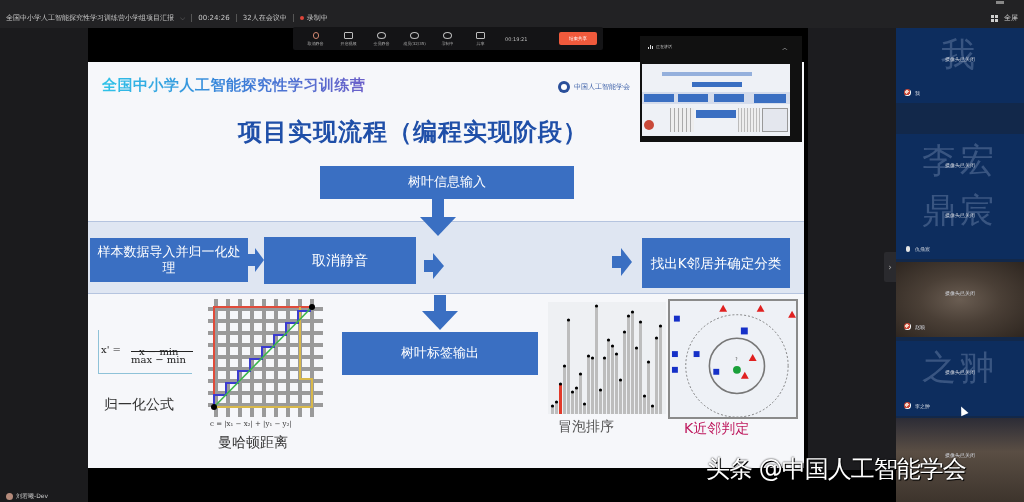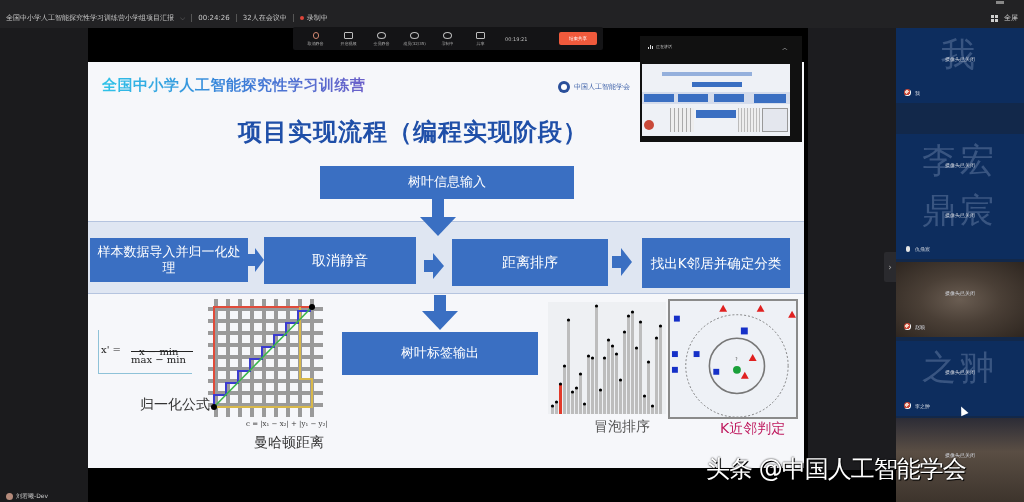--- a/index.html
+++ b/index.html
@@ -41,21 +41,21 @@
   .band { position: absolute; left: 0; top: 159px; width: 716px; height: 73px; background: #dfe6f2; border-top: 1px solid #b5c4df; border-bottom: 1px solid #b5c4df; }
 
   .box { position: absolute; background: #3a6fc2; color: #fff; display: flex; align-items: center; justify-content: center; text-align: center; font-size: 14px; line-height: 1.25; }
 
   
   .formula { position: absolute; left: 10px; top: 268px; width: 94px; height: 44px; border-left: 1px solid #8ec2d8; border-bottom: 1px solid #8ec2d8; font-family: "DejaVu Serif", serif; font-size: 10px; color: #222; }
   .formula .lhs { position: absolute; left: 2px; top: 14px; }
   .formula .num { position: absolute; left: 40px; top: 16px; }
   .formula .bar { position: absolute; left: 32px; top: 21px; width: 62px; height: 1px; background: #222; }
   .formula .den { position: absolute; left: 32px; top: 24px; }
-  .label-cn { position: absolute; font-size: 14px; color: #333; white-space: nowrap; margin-left: 36px; }
+  .label-cn { position: absolute; font-size: 14px; color: #333; white-space: nowrap; }
 
   .manhattan { position: absolute; left: 120px; top: 237px; width: 115px; height: 120px; }
   .bubble { position: absolute; left: 460px; top: 240px; width: 118px; height: 112px; }
   .knn { position: absolute; left: 580px; top: 237px; width: 130px; height: 120px; border: 2px solid #8a8a8a; background: #eef1f6; }
 
   
   .right-dark { position: absolute; left: 808px; top: 28px; width: 88px; height: 442px; background: #1c1c1f; }
   .pager-btn { position: absolute; left: 884px; top: 252px; width: 12px; height: 30px; background: #2a2a2e; border-radius: 2px 0 0 2px; color: #aaa; font-size: 9px; display: flex; align-items: center; justify-content: center; }
 
   .pip { position: absolute; left: 640px; top: 36px; width: 162px; height: 106px; background: #111; }
@@ -134,21 +134,20 @@
     <div class="box" style="left:2px;top:176px;width:158px;height:44px;font-size:13px;padding:0 4px;">样本数据导入并归一化处理</div>
     <svg style="position:absolute;left:160px;top:186px;" width="16" height="24">
       <rect x="0" y="6" width="8" height="12" fill="#3a6fc2"></rect>
         <polygon points="7,0 16,12 7,24" fill="#3a6fc2"></polygon>
     </svg>
     <div class="box" style="left:176px;top:175px;width:152px;height:47px;">取消静音</div>
     <svg style="position:absolute;left:336px;top:191px;" width="20" height="26">
       <rect x="0" y="7" width="10" height="12" fill="#3a6fc2"></rect>
         <polygon points="9,0 20,13 9,26" fill="#3a6fc2"></polygon>
     </svg>
-    <div class="box" style="left:364px;top:177px;width:156px;height:47px;">距离排序</div>
     <svg style="position:absolute;left:524px;top:186px;" width="20" height="28">
       <rect x="0" y="8" width="10" height="12" fill="#3a6fc2"></rect>
         <polygon points="9,0 20,14 9,28" fill="#3a6fc2"></polygon>
     </svg>
     <div class="box" style="left:554px;top:176px;width:148px;height:50px;font-size:13.5px;padding:8px 6px;">找出K邻居并确定分类</div>
 
     <svg style="position:absolute;left:334px;top:233px;" width="36" height="36">
       <rect x="12" y="0" width="12" height="18" fill="#3a6fc2"></rect>
       <polygon points="0,16 36,16 18,35" fill="#3a6fc2"></polygon>
     </svg>

